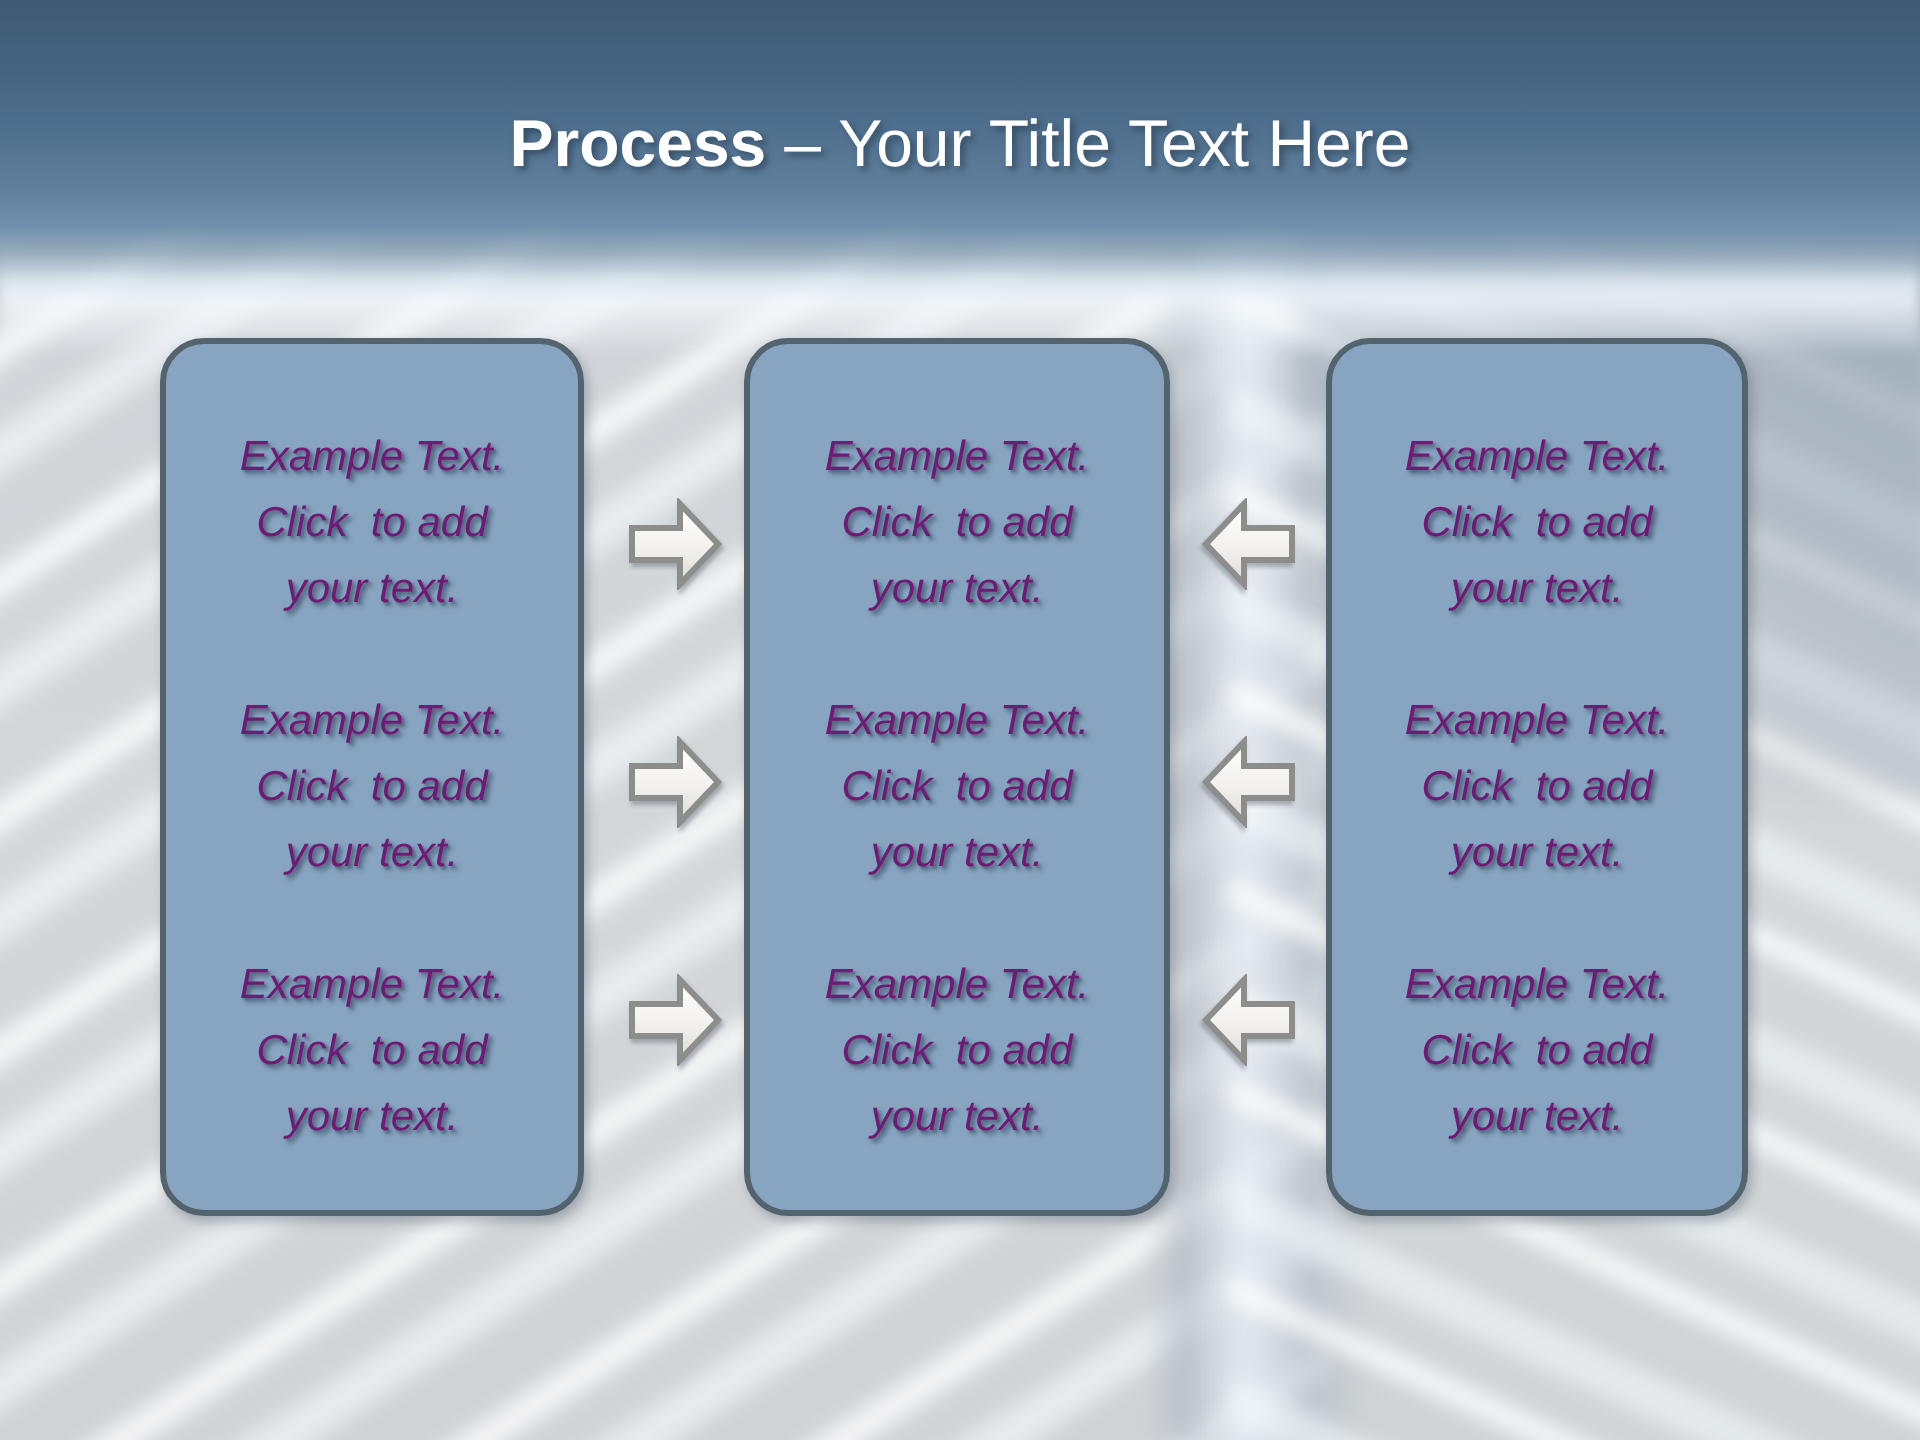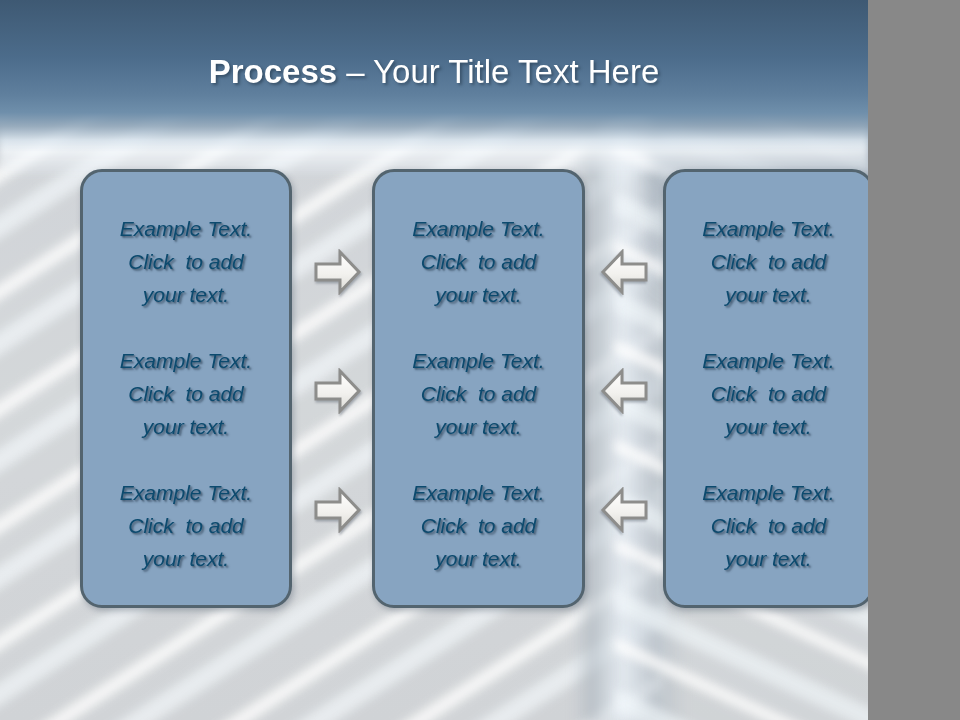--- a/index.html
+++ b/index.html
@@ -1,18 +1,18 @@
 <!DOCTYPE html>
 <html><head>
 <meta charset="utf-8">
 <style>
   html,body { margin:0; padding:0; background:#888; }
   * { box-sizing:border-box; }
   .slide {
-    position:relative; width:868px; height:720px; overflow:hidden;
+    position:relative; width:960px; height:720px; overflow:hidden;
     font-family:"Liberation Sans", sans-serif;
     background:#d3d5d7;
   }
 
   
   .bg { position:absolute; inset:0; overflow:hidden; z-index:0;
         background:linear-gradient(180deg,#d0d3d6 0%,#d6d8d9 55%,#d2d4d5 100%); }
   .bg-streaks-left {
     position:absolute; left:-70px; top:100px; width:740px; height:680px;
     background:repeating-linear-gradient(145deg,
@@ -83,21 +83,21 @@
     background:#87a4c1; border:3px solid #53646f; border-radius:22px;
     box-shadow:2px 3px 6px rgba(75,90,105,0.38);
     display:flex; flex-direction:column; justify-content:space-between;
     padding:40px 6px 30px;
   }
   .panel-left   { left:80px;  width:212px; }
   .panel-center { left:372px; width:213px; }
   .panel-right  { left:663px; width:211px; }
   .cell {
     height:99px; text-align:center; white-space:pre-wrap;
-    font-style:italic; font-size:21px; line-height:33px; color:#0c4a6e;
+    font-style:italic; font-size:21px; line-height:33px; color:#701a75;
     text-shadow:2px 2px 2px rgba(45,65,85,0.6), 1px 1px 1px rgba(45,65,85,0.35);
   }
 
   
   .arrow {
     position:absolute; width:48px; height:46px; z-index:3;
     filter:drop-shadow(1px 2px 1px rgba(90,100,112,0.45));
   }
   .a-right { left:314px; }
   .a-left  { left:600px; transform:scaleX(-1); }

